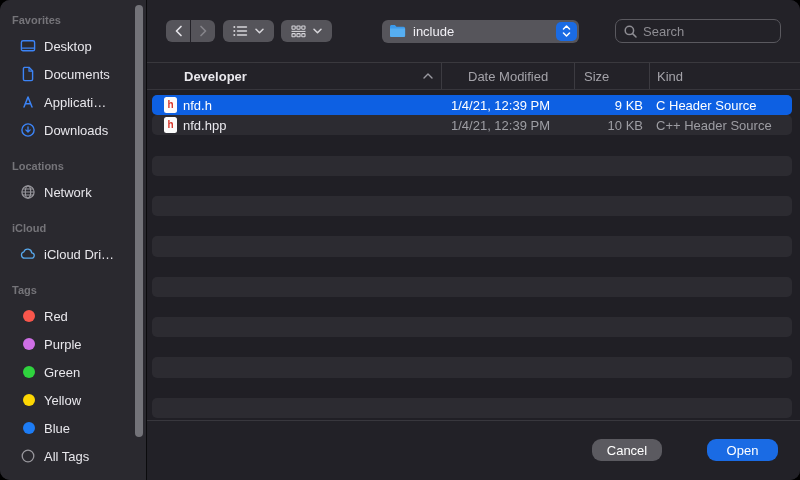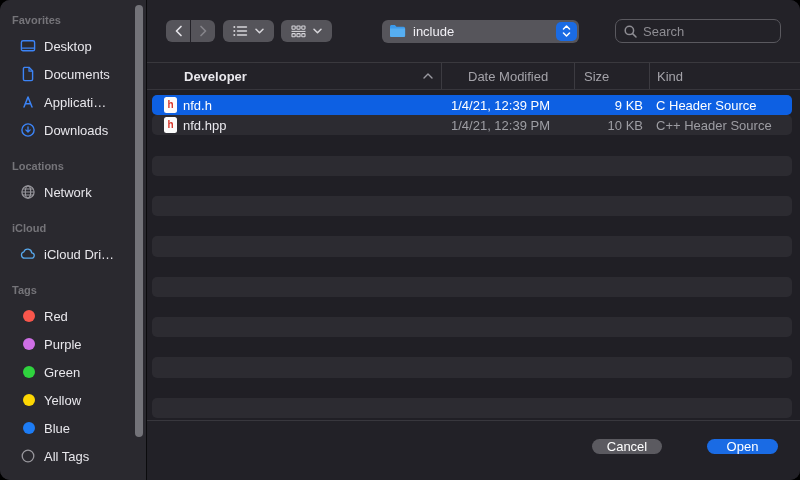--- a/index.html
+++ b/index.html
@@ -62,21 +62,21 @@
   .c-date{padding-left:10px;} .c-size{color:#9d9da3;text-align:right;padding-right:6px;}
   .c-kind{padding-left:7px;}
   .row.selected .c-name,.row.selected .c-date,.row.selected .c-size,.row.selected .c-kind{color:#fff;}
   .file-ico{width:13px;height:16px;background:#fbfbfb;border-radius:2.5px;margin-right:6px;
             display:flex;align-items:center;justify-content:center;flex:0 0 13px;
             font-size:10px;font-weight:bold;color:#d7372c;line-height:1;}
   
   .footer{height:60px;background:#222127;border-top:1px solid rgba(255,255,255,.10);
           display:flex;justify-content:flex-end;align-items:flex-start;
           padding:18px 22px 0 0;gap:9px;flex:0 0 60px;}
-  .btn{height:15px;border-radius:9px;border:none;font-size:13px;color:#fff;
+  .btn{height:22px;border-radius:9px;border:none;font-size:13px;color:#fff;
        display:flex;align-items:center;justify-content:center;cursor:default;padding:0;}
   .btn-cancel{width:70px;background:#5b5a60;}
   .btn-open{width:71px;background:#1a6be4;margin-left:36px;}
 </style>
 </head>
 <body>
 
 <div class="window">
 
   <aside class="sidebar">

